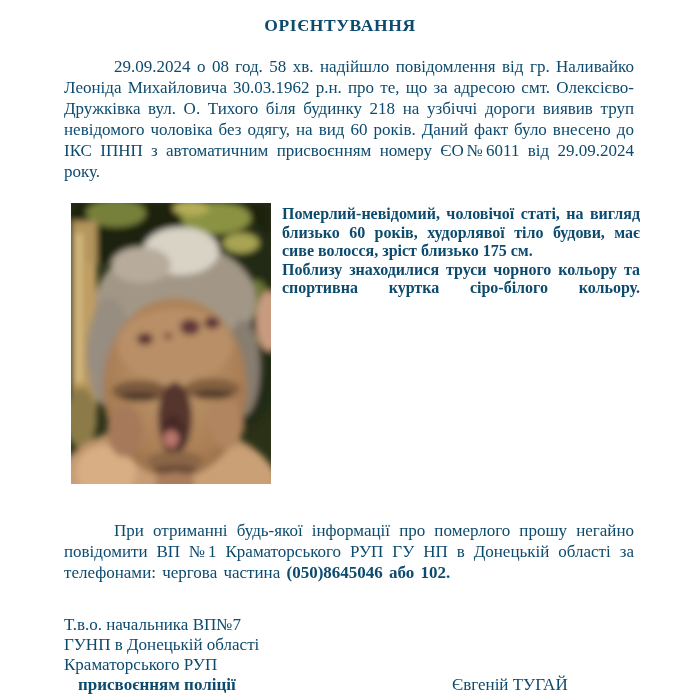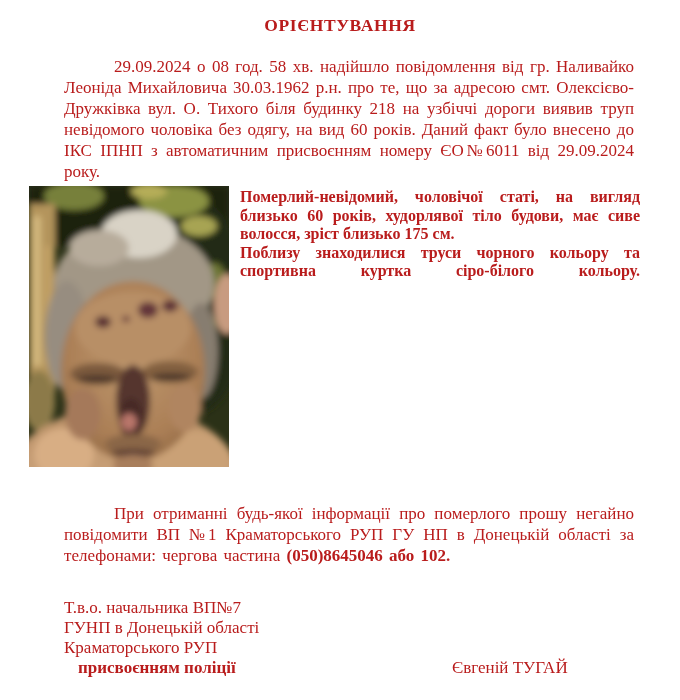--- a/index.html
+++ b/index.html
@@ -6,21 +6,21 @@
     margin: 0;
     padding: 0;
     background: #ffffff;
   }
   .page {
     position: relative;
     width: 680px;
     height: 700px;
     background: #ffffff;
     font-family: "Liberation Serif", serif;
-    color: #b91c1c;
+    color: #0c4a6e;
     overflow: hidden;
   }
   .doc-title {
     margin: 0;
     padding-top: 14px;
     text-align: center;
     font-size: 17.5px;
     font-weight: bold;
     letter-spacing: 0.6px;
     line-height: 22px;
@@ -29,22 +29,22 @@
     margin: 20px 46px 0 64px;
     text-align: justify;
     text-indent: 50px;
     font-size: 17px;
     line-height: 21px;
     word-spacing: 1px;
   }
   .media-row {
     display: flex;
     align-items: flex-start;
-    margin-top: 4px;
-    padding-left: 29px;
+    margin-top: 21px;
+    padding-left: 71px;
     padding-right: 40px;
   }
   .photo-frame {
     flex: none;
     width: 200px;
     height: 281px;
     overflow: hidden;
     background: #2e3418;
   }
   .photo-frame svg { display: block; }

